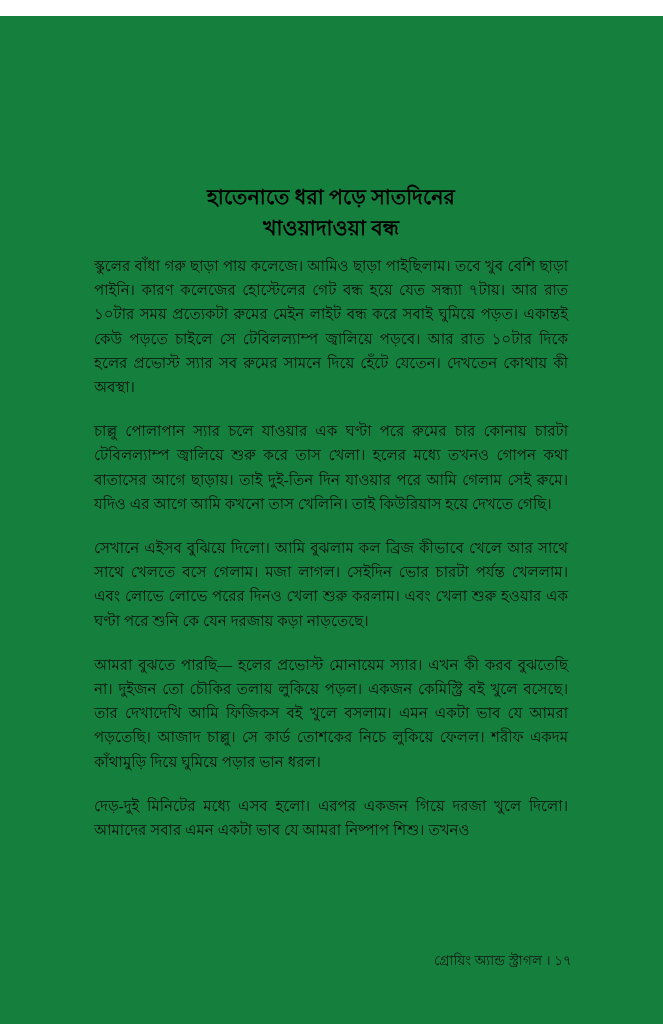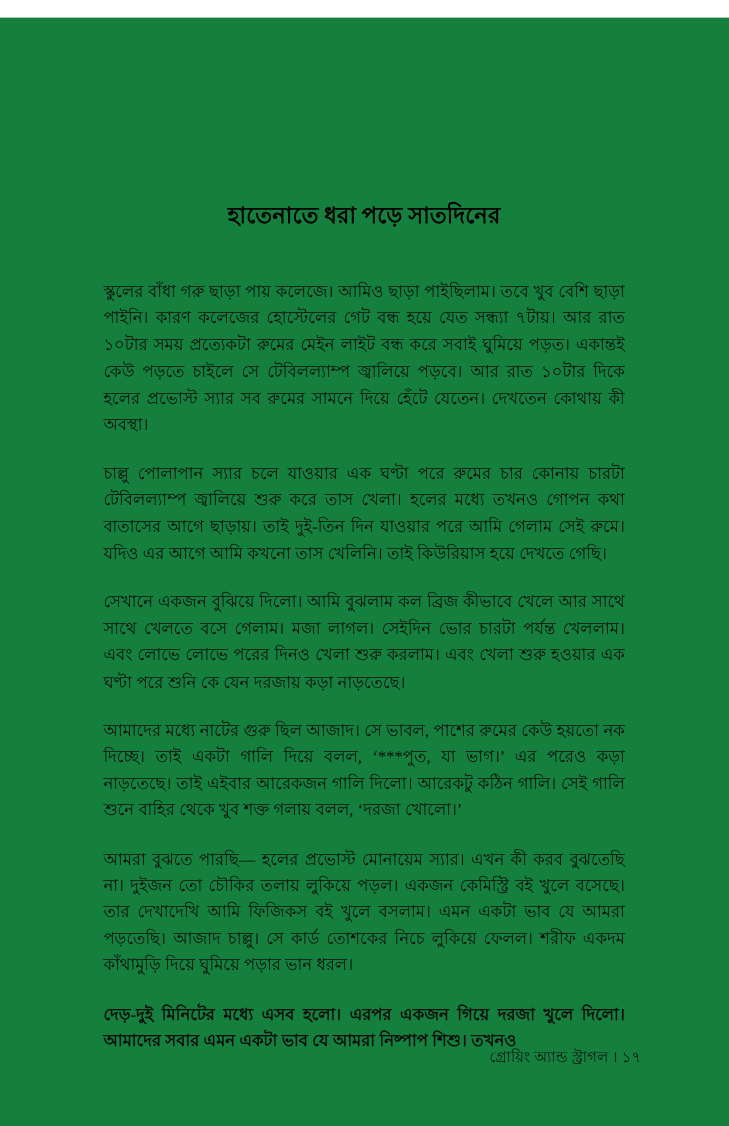--- a/index.html
+++ b/index.html
@@ -58,26 +58,25 @@
     font-size: 15px;
     line-height: 24.2px;
     text-align: justify;
     text-justify: inter-word;
     color: #0d0d0d;
     word-spacing: 0.2px;
     hyphens: none;
   }
   .para:last-child {
     margin-bottom: 0;
-    font-weight: bold;
   }
 
   .footer {
     position: absolute;
-    left: 15px;
+    left: 4px;
     top: 935px;
     width: 474px;
     text-align: right;
     font-size: 13.4px;
     line-height: 20px;
     color: #111111;
     letter-spacing: 0.2px;
   }
   .footer .footer-inner {
     display: inline-block;
@@ -86,27 +85,27 @@
 </style>
 </head>
 <body>
 
 <div class="page">
 
   <div class="content-block">
 
     <h1 class="chapter-title">
       <span class="title-line">হাতেনাতে ধরা পড়ে সাতদিনের</span>
+      <span class="title-line">খাওয়াদাওয়া বন্ধ</span>
     </h1>
 
     <div class="body-text">
       <p class="para">স্কুলের বাঁধা গরু ছাড়া পায় কলেজে। আমিও ছাড়া পাইছিলাম। তবে খুব বেশি ছাড়া পাইনি। কারণ কলেজের হোস্টেলের গেট বন্ধ হয়ে যেত সন্ধ্যা ৭টায়। আর রাত ১০টার সময় প্রত্যেকটা রুমের মেইন লাইট বন্ধ করে সবাই ঘুমিয়ে পড়ত। একান্তই কেউ পড়তে চাইলে সে টেবিলল্যাম্প জ্বালিয়ে পড়বে। আর রাত ১০টার দিকে হলের প্রভোস্ট স্যার সব রুমের সামনে দিয়ে হেঁটে যেতেন। দেখতেন কোথায় কী অবস্থা।</p>
       <p class="para">চাল্লু পোলাপান স্যার চলে যাওয়ার এক ঘণ্টা পরে রুমের চার কোনায় চারটা টেবিলল্যাম্প জ্বালিয়ে শুরু করে তাস খেলা। হলের মধ্যে তখনও গোপন কথা বাতাসের আগে ছাড়ায়। তাই দুই-তিন দিন যাওয়ার পরে আমি গেলাম সেই রুমে। যদিও এর আগে আমি কখনো তাস খেলিনি। তাই কিউরিয়াস হয়ে দেখতে গেছি।</p>
-      <p class="para">সেখানে একজন বুঝিয়ে দিলো। আমি বুঝলাম কল ব্রিজ কীভাবে খেলে আর সাথে সাথে খেলতে বসে গেলাম। মজা লাগল। সেইদিন ভোর চারটা পর্যন্ত খেললাম। এবং লোভে লোভে পরের দিনও খেলা শুরু করলাম। এবং খেলা শুরু হওয়ার এক ঘণ্টা পরে শুনি কে যেন দরজায় কড়া নাড়তেছে।</p>
-      <p class="para">আমাদের মধ্যে নাটের গুরু ছিল আজাদ। সে ভাবল, পাশের রুমের কেউ হয়তো নক দিচ্ছে। তাই একটা গালি দিয়ে বলল, ‘***পুত, যা ভাগ।’ এর পরেও কড়া নাড়তেছে। তাই এইবার আরেকজন গালি দিলো। আরেকটু কঠিন গালি। সেই গালি শুনে বাহির থেকে খুব শক্ত গলায় বলল, ‘দরজা খোলো।’</p>
+      <p class="para">সেখানে এইসব বুঝিয়ে দিলো। আমি বুঝলাম কল ব্রিজ কীভাবে খেলে আর সাথে সাথে খেলতে বসে গেলাম। মজা লাগল। সেইদিন ভোর চারটা পর্যন্ত খেললাম। এবং লোভে লোভে পরের দিনও খেলা শুরু করলাম। এবং খেলা শুরু হওয়ার এক ঘণ্টা পরে শুনি কে যেন দরজায় কড়া নাড়তেছে।</p>
       <p class="para">আমরা বুঝতে পারছি— হলের প্রভোস্ট মোনায়েম স্যার। এখন কী করব বুঝতেছি না। দুইজন তো চৌকির তলায় লুকিয়ে পড়ল। একজন কেমিস্ট্রি বই খুলে বসেছে। তার দেখাদেখি আমি ফিজিকস বই খুলে বসলাম। এমন একটা ভাব যে আমরা পড়তেছি। আজাদ চাল্লু। সে কার্ড তোশকের নিচে লুকিয়ে ফেলল। শরীফ একদম কাঁথামুড়ি দিয়ে ঘুমিয়ে পড়ার ভান ধরল।</p>
       <p class="para">দেড়-দুই মিনিটের মধ্যে এসব হলো। এরপর একজন গিয়ে দরজা খুলে দিলো। আমাদের সবার এমন একটা ভাব যে আমরা নিষ্পাপ শিশু। তখনও</p>
     </div>
 
     <div class="footer">
       <span class="footer-inner">গ্রোয়িং অ্যান্ড স্ট্রাগল । ১৭</span>
     </div>
 
   </div>
 

